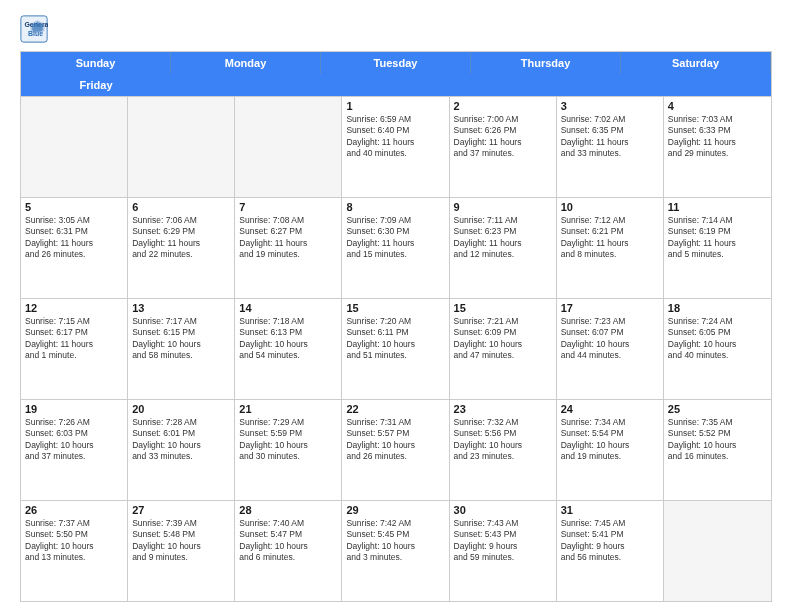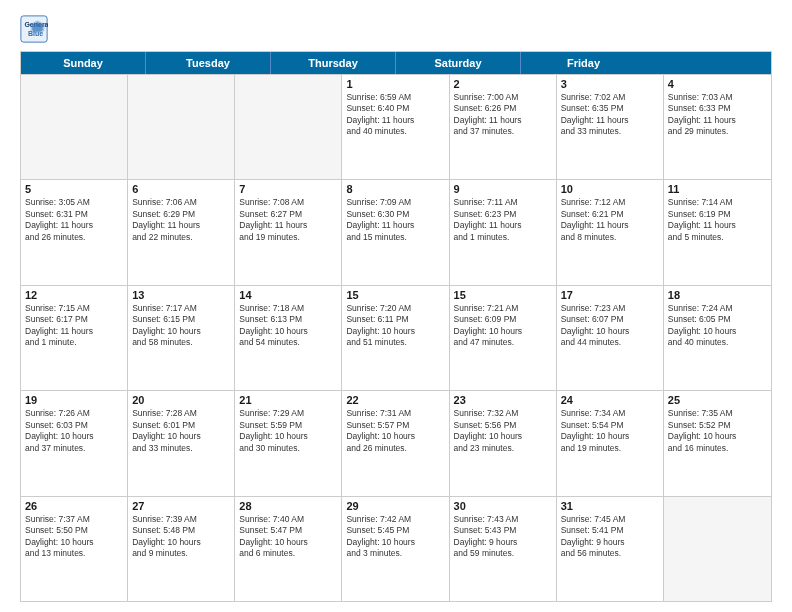--- a/index.html
+++ b/index.html
@@ -51,22 +51,22 @@
       color: #444;
     }
     .calendar {
       flex: 1;
       display: flex;
       flex-direction: column;
       border: 1px solid #ccc;
     }
     .cal-header {
       display: grid;
-      grid-template-columns: repeat(6, 1fr);
-      background: #0369a1;
+      grid-template-columns: repeat(5, 1fr);
+      background: #3b82f6;
     }
     .cal-header-cell {
       color: #fff;
       font-size: 11px;
       font-weight: bold;
       text-align: center;
       padding: 5px 2px;
       border-right: 1px solid #5589c7;
     }
     .cal-header-cell:last-child { border-right: none; }
@@ -124,20 +124,21 @@
     </div>
     <div class="title-block">
       <div class="month-title"></div>
       <div class="subtitle"></div>
     </div>
   </div>
 
   <div class="calendar">
     <div class="cal-header">
     <div class="cal-header-cell">Sunday</div>
+        <div class="cal-header-cell">Monday</div>
         <div class="cal-header-cell">Tuesday</div>
         <div class="cal-header-cell">Thursday</div>
         <div class="cal-header-cell">Saturday</div>
         <div class="cal-header-cell">Friday</div>
       </div>
     <div class="cal-body">
     <div class="cal-row">
           <div class="cal-cell empty"></div>
           <div class="cal-cell empty"></div>
           <div class="cal-cell empty"></div>
@@ -197,21 +198,21 @@
             <div class="cell-line">Sunrise: 7:09 AM</div>
             <div class="cell-line">Sunset: 6:30 PM</div>
             <div class="cell-line">Daylight: 11 hours</div>
             <div class="cell-line">and 15 minutes.</div>
           </div>
           <div class="cal-cell">
             <div class="day-num">9</div>
             <div class="cell-line">Sunrise: 7:11 AM</div>
             <div class="cell-line">Sunset: 6:23 PM</div>
             <div class="cell-line">Daylight: 11 hours</div>
-            <div class="cell-line">and 1 minutes.</div>
+            <div class="cell-line">and 12 minutes.</div>
           </div>
           <div class="cal-cell">
             <div class="day-num">10</div>
             <div class="cell-line">Sunrise: 7:12 AM</div>
             <div class="cell-line">Sunset: 6:21 PM</div>
             <div class="cell-line">Daylight: 11 hours</div>
             <div class="cell-line">and 8 minutes.</div>
           </div>
           <div class="cal-cell">
             <div class="day-num">11</div>

